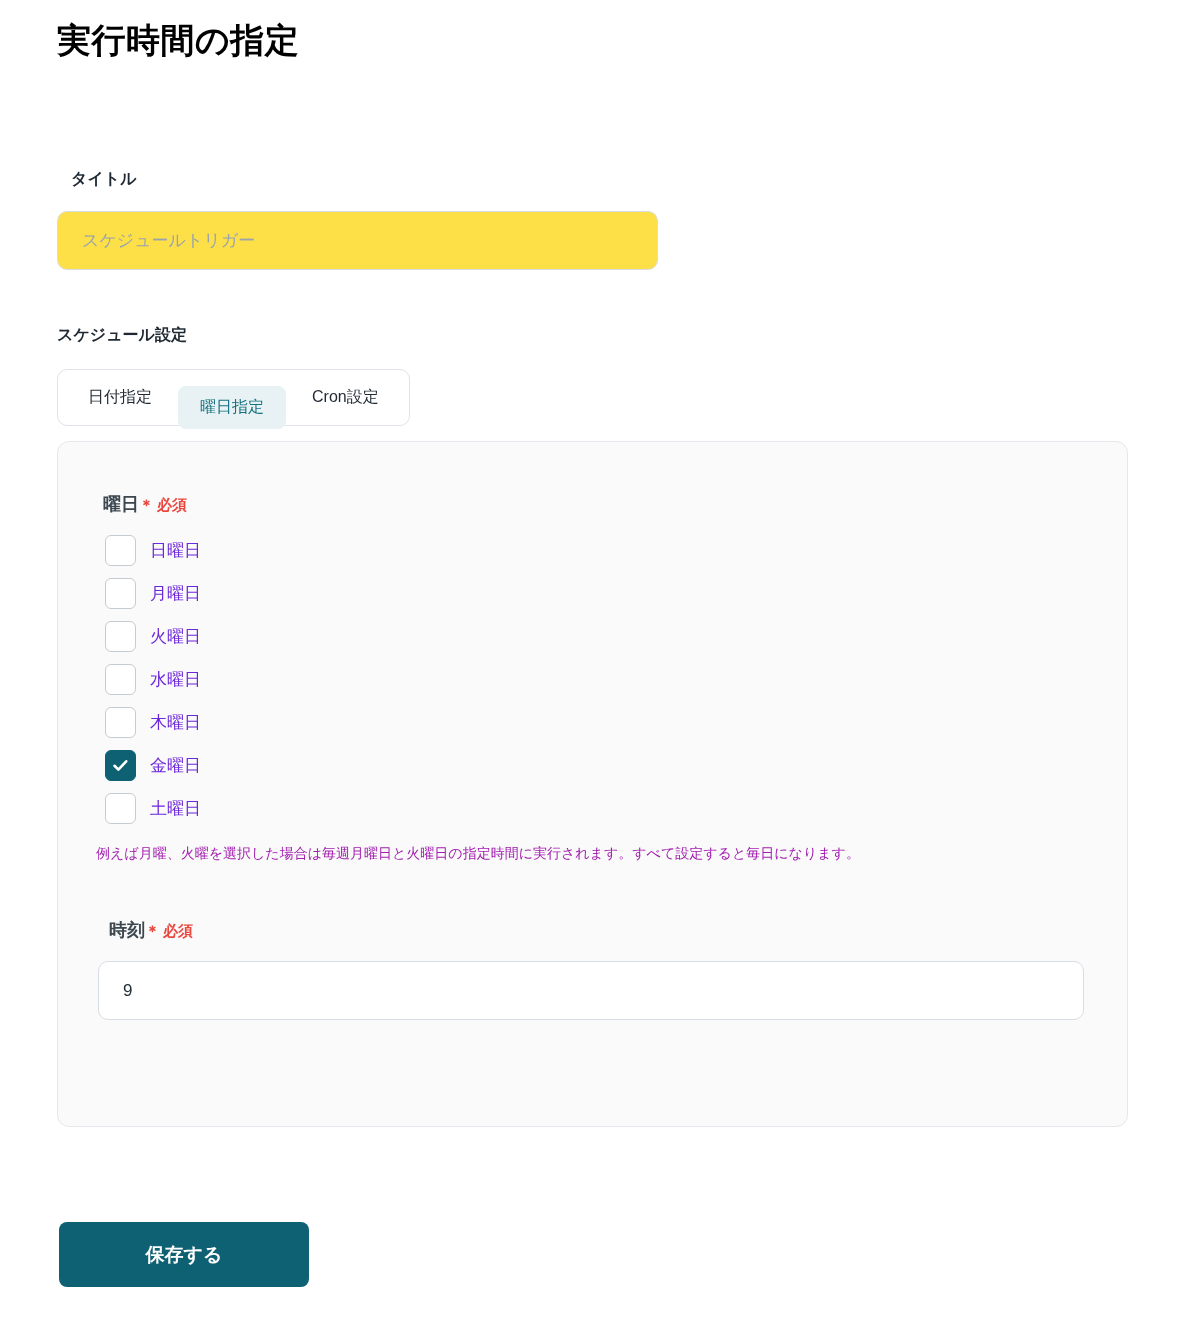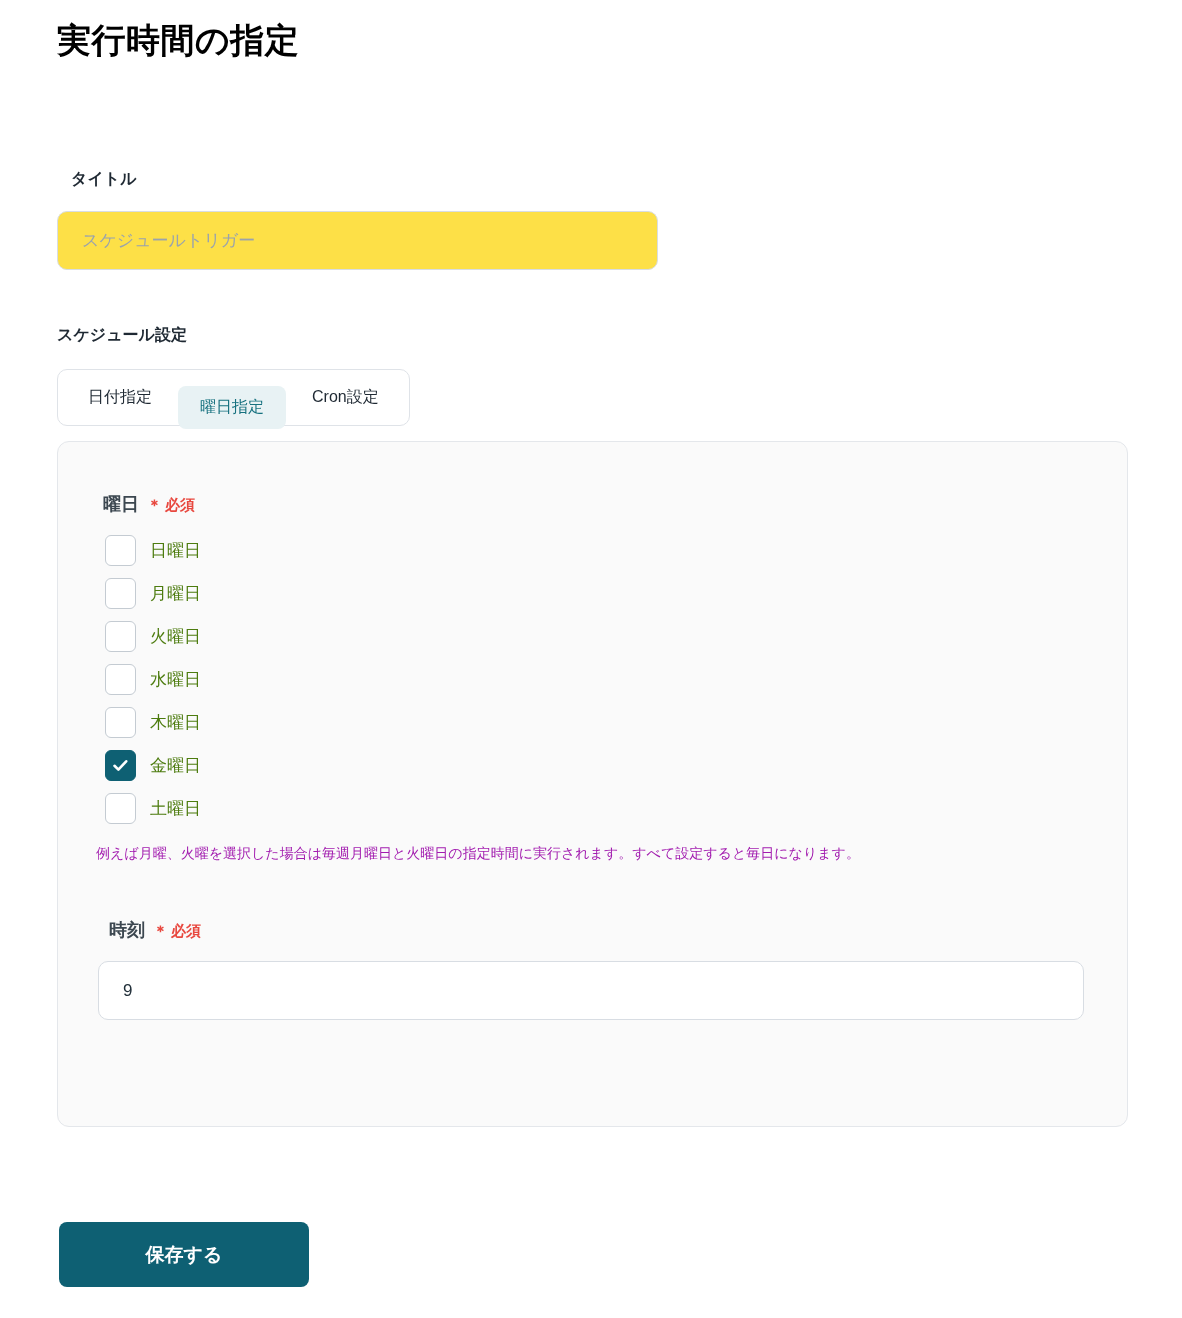--- a/index.html
+++ b/index.html
@@ -105,21 +105,21 @@
     height: 686px;
     border: 1px solid #e4e7eb;
     border-radius: 12px;
     background: #fafafa;
   }
 
   .group-label {
     position: absolute;
     display: flex;
     align-items: baseline;
-    gap: 8px;
+    gap: 0;
   }
   .group-label .txt {
     font-size: 18px;
     font-weight: bold;
     color: #3c4750;
   }
   .group-label .req {
     font-size: 15px;
     font-weight: bold;
     color: #e8483f;
@@ -156,21 +156,21 @@
     justify-content: center;
     flex: none;
   }
   .cb-box.checked {
     background: #0e6073;
     border-color: #0e6073;
   }
   .cb-box svg { display: block; }
   .cb-text {
     font-size: 17px;
-    color: #4d7c0f;
+    color: #6d28d9;
   }
 
   .hint {
     position: absolute;
     font-size: 14px;
     color: #a21caf;
     line-height: 1.55;
   }
   .weekday-hint {
     left: 96px;

